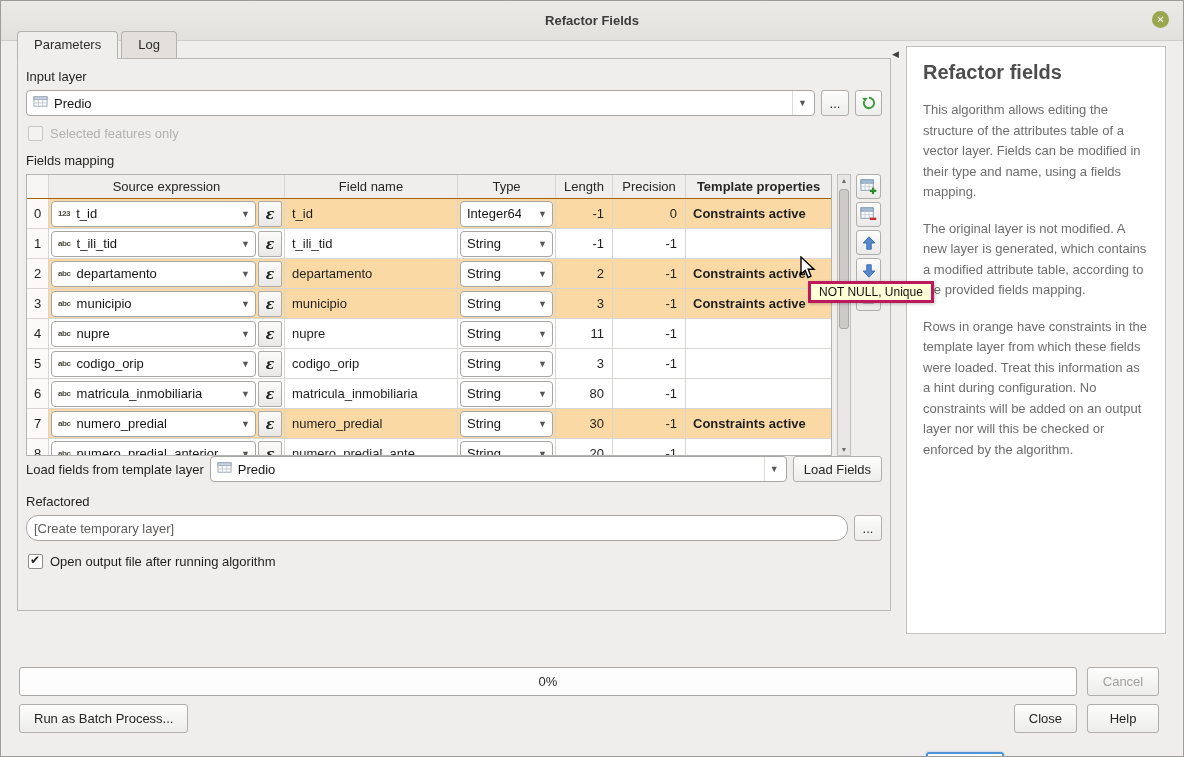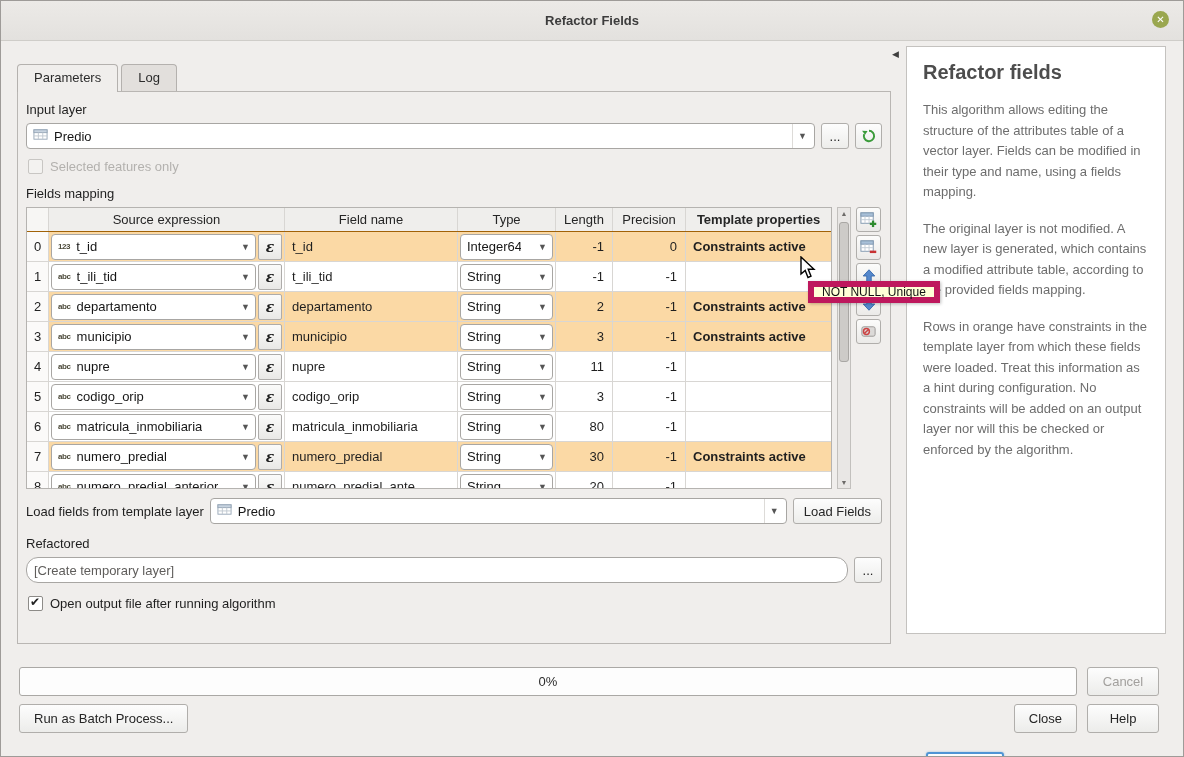--- a/index.html
+++ b/index.html
@@ -5,21 +5,21 @@
   * { margin:0; padding:0; box-sizing:border-box; }
   html,body { width:1184px; height:757px; background:#fff; font-family:"Liberation Sans", sans-serif; font-size:13px; color:#1f1f1f; }
   .window { position:relative; width:1184px; height:757px; background:#f0eeec; border:1px solid #9e9b98; overflow:hidden; }
 
   
   .titlebar { position:absolute; left:0; top:0; width:100%; height:40px; background:linear-gradient(#eceae7,#e3e1de); border-bottom:1px solid #cfcdc9; display:flex; align-items:center; justify-content:center; }
   .titlebar .title { font-weight:bold; color:#3c3c3c; font-size:13px; }
   .close-btn { position:absolute; right:14px; top:10px; width:17px; height:17px; border-radius:50%; background:#9aa74f; color:#fff; font-size:10px; line-height:17px; text-align:center; cursor:pointer; }
 
   
-  .main { position:absolute; left:16px; top:61px; width:874px; }
+  .main { position:absolute; left:16px; top:28px; width:874px; }
   .tabs { display:flex; align-items:flex-end; height:29px; }
   .tab { padding:5px 16px 6px 16px; border:1px solid #b4b1ae; border-bottom:none; border-radius:4px 4px 0 0; background:#e2dfdc; margin-right:3px; color:#2c2c2c; cursor:pointer; }
   .tab.active { background:#f0eeec; position:relative; z-index:2; margin-bottom:-1px; padding-bottom:7px; }
   .frame { border:1px solid #b9b6b3; height:553px; padding:8px 8px; background:#f0eeec; position:relative; z-index:1; }
 
   .lbl { margin:2px 0 6px 0; color:#1f1f1f; }
   .hrow { display:flex; align-items:center; gap:6px; }
 
   .combo { display:flex; align-items:center; gap:6px; background:#fff; border:1px solid #a8a6a3; border-radius:4px; height:26px; padding:0 2px 0 6px; color:#161616; min-width:0; }
   .combo .ctext { white-space:nowrap; overflow:hidden; }
@@ -80,21 +80,21 @@
   .progress-row { display:flex; gap:10px; }
   .progress { flex:1; height:29px; border:1px solid #aaa8a5; border-radius:3px; background:#fdfdfd; display:flex; align-items:center; justify-content:center; color:#2c2c2c; }
   .fbtn { height:29px; background:linear-gradient(#fdfdfd,#ececea); border:1px solid #b0aeab; border-radius:3px; padding:0 14px; font-size:13px; color:#262626; font-family:"Liberation Sans",sans-serif; cursor:pointer; }
   .fbtn:disabled, .fbtn.disabled { color:#a2a09d; }
   .fbtn.w72 { width:72px; padding:0; }
   .action-row { display:flex; margin-top:8px; gap:10px; }
   .action-row .sp { flex:1; }
   .fbtn.run { border:2px solid #4f94d4; box-shadow:0 0 2px rgba(79,148,212,.6); width:78px; padding:9px;margin-top:48px; }
 
   
-  .tooltip { position:absolute; left:807px; top:280px; height:22px; background:#ffffd7; border:6px solid #be185d; padding:0 8px; display:flex; align-items:center; font-size:12px; color:#111; z-index:50; box-shadow:1px 1px 3px rgba(0,0,0,.25); }
+  .tooltip { position:absolute; left:807px; top:280px; height:22px; background:#ffffd7; border:3px solid #be185d; padding:0 8px; display:flex; align-items:center; font-size:12px; color:#111; z-index:50; box-shadow:1px 1px 3px rgba(0,0,0,.25); }
   .cursor { position:absolute; left:797px; top:255px; z-index:60; pointer-events:none; }
 </style>
 </head>
 <body>
 
 <div class="window">
 
   <div class="titlebar">
     <span class="title">Refactor Fields</span>
     <span class="close-btn">✕</span>
@@ -402,21 +402,21 @@
           <div class="sbtn">
               <svg viewBox="0 0 18 18" width="17" height="17">
                 <rect x="2" y="4" width="14" height="10" rx="2" fill="#dcdad8" stroke="#9a9896"></rect>
                 <circle cx="6.8" cy="9" r="3.1" fill="none" stroke="#cc4444" stroke-width="1.6"></circle>
                 <line x1="4.6" y1="11.2" x2="9" y2="6.8" stroke="#cc4444" stroke-width="1.6"></line>
               </svg>
             </div>
         </div>
       </div>
 
-      <div class="hrow" style="margin-top:9px;">
+      <div class="hrow" style="">
         <span class="lbl" style="margin:0;">Load fields from template layer</span>
         <div class="combo grow">
           <span><svg viewBox="0 0 16 16" width="15" height="15">
                 <rect x="1" y="3" width="14" height="10" fill="#fff" stroke="#98a8b8"></rect>
                 <rect x="1" y="3" width="14" height="3" fill="#c8d4e0" stroke="#98a8b8"></rect>
                 <line x1="5.7" y1="6" x2="5.7" y2="13" stroke="#c0c8d0"></line>
                 <line x1="10.4" y1="6" x2="10.4" y2="13" stroke="#c0c8d0"></line>
                 <line x1="1" y1="9.5" x2="15" y2="9.5" stroke="#c0c8d0"></line>
               </svg></span>
           <span class="ctext">Predio</span>

